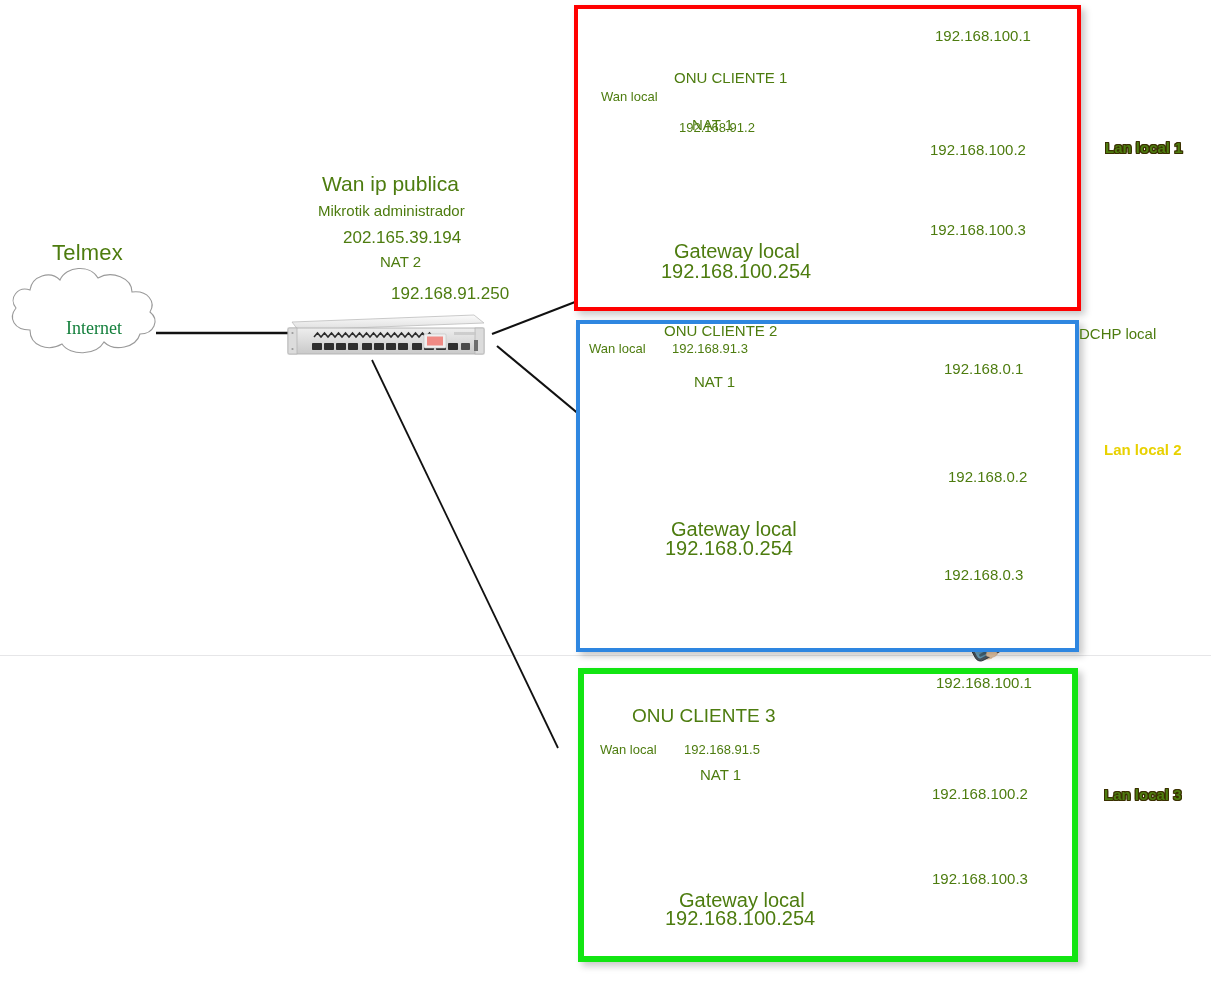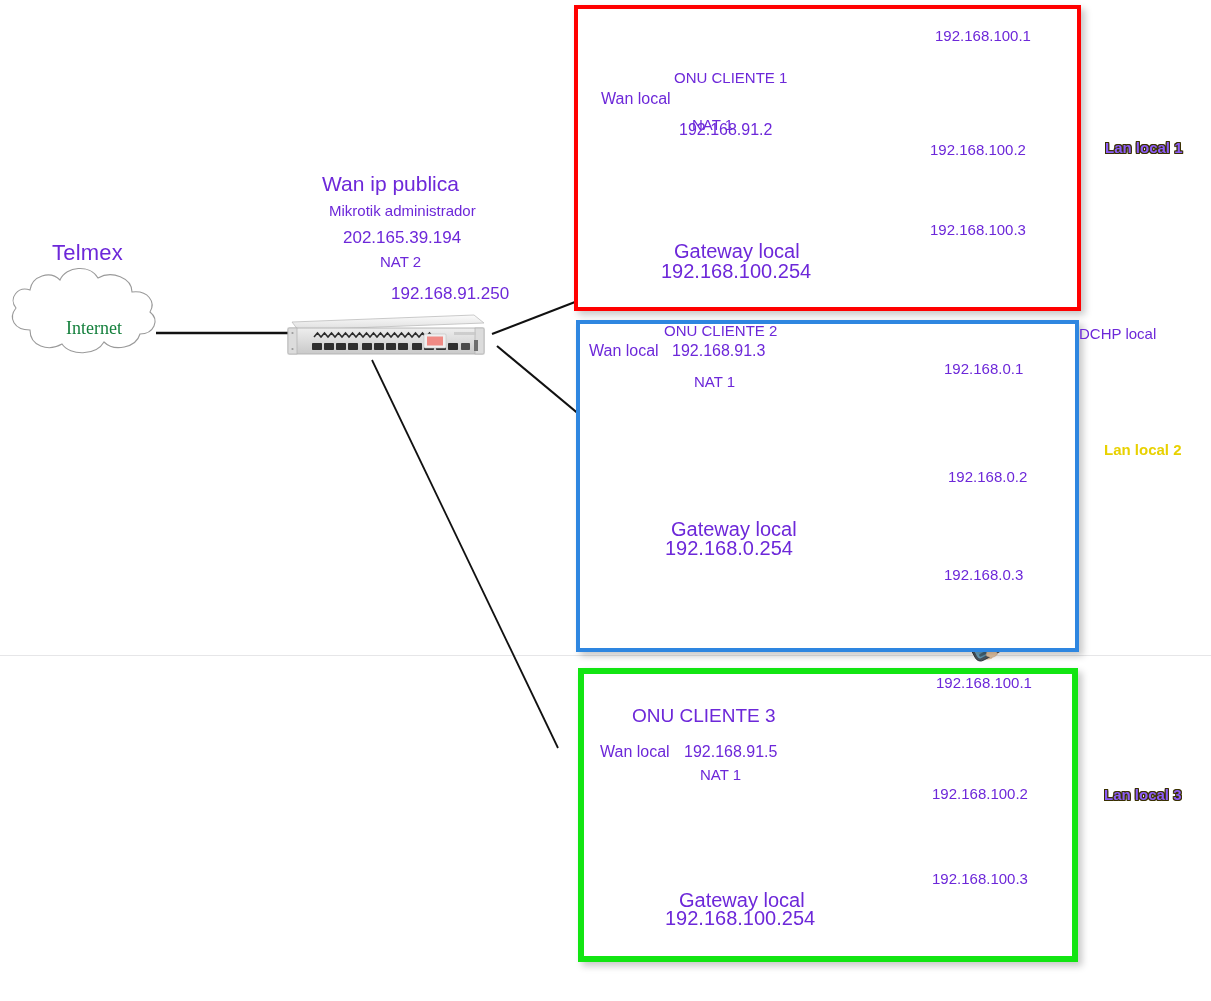--- a/index.html
+++ b/index.html
@@ -18,41 +18,41 @@
     height: 1001px;
     background: #ffffff;
     overflow: hidden;
   }
 
   
   .txt {
     position: absolute;
     white-space: nowrap;
     line-height: 1.15;
-    color: #6d28d9;
+    color: #4d7c0f;
   }
   .t-telmex   { font-size: 22px; letter-spacing: .2px; }
   .t-cloud    { font-size: 18px; font-family: "Liberation Serif", serif; color:#15803d;}
   .t-wanbig   { font-size: 21px; }
   .t-mid      { font-size: 15px; }
   .t-ip       { font-size: 17px; }
   .t-onu      { font-size: 15px; }
   .t-onu3     { font-size: 19px; }
-  .t-wanlocal { font-size: 16px; }
+  .t-wanlocal { font-size: 13px; }
   .t-gw       { font-size: 20px; }
   .t-dev      { font-size: 15px; }
   .t-dchp     { font-size: 15px; }
 
   
   .lan-label {
     position: absolute;
     white-space: nowrap;
     font-size: 15px;
     font-weight: bold;
-    color: #8b5cf6;
+    color: #4d7c0f;
   }
   .lan-outline {
     text-shadow:
       -1px -1px 0 #3a3000, 1px -1px 0 #3a3000,
       -1px  1px 0 #3a3000, 1px  1px 0 #3a3000,
        0   -1px 0 #3a3000, 0    1px 0 #3a3000,
       -1px  0   0 #3a3000, 1px  0   0 #3a3000;
   }
   .lan-plain { color: #e8d100; font-weight: bold; text-shadow: none; }
 
@@ -330,21 +330,21 @@
   </svg>
 
   <div class="client-box box-red" style="left:574px;  top:5px;   width:507px; height:306px;"></div>
   <div class="client-box box-blue" style="left:576px;  top:320px; width:503px; height:332px;"></div>
   <div class="client-box box-green" style="left:578px;  top:668px; width:500px; height:294px;"></div>
 
   <div class="txt t-telmex" style="left:52px; top:240px;">Telmex</div>
   <div class="txt t-cloud" style="left:66px; top:318px;">Internet</div>
 
   <div class="txt t-wanbig" style="left:322px; top:172px;">Wan ip publica</div>
-  <div class="txt t-mid" style="left:329px; top:202px;">Mikrotik administrador</div>
+  <div class="txt t-mid" style="left:318px; top:202px;">Mikrotik administrador</div>
   <div class="txt t-ip" style="left:343px; top:228px;">202.165.39.194</div>
   <div class="txt t-mid" style="left:380px; top:253px;">NAT 2</div>
   <div class="txt t-ip" style="left:346px; top:284px;margin-left:45px;">192.168.91.250</div>
 
   <div class="lan-label lan-outline" style="left:1105px; top:139px;">Lan local 1</div>
   <div class="txt t-dchp" style="left:1079px; top:325px;">DCHP local</div>
   <div class="lan-label lan-plain" style="left:1104px; top:441px;">Lan local 2</div>
   <div class="lan-label lan-outline" style="left:1104px; top:786px;">Lan local 3</div>
 
   <div class="txt t-onu" style="left:674px; top:69px;">ONU CLIENTE 1</div>

